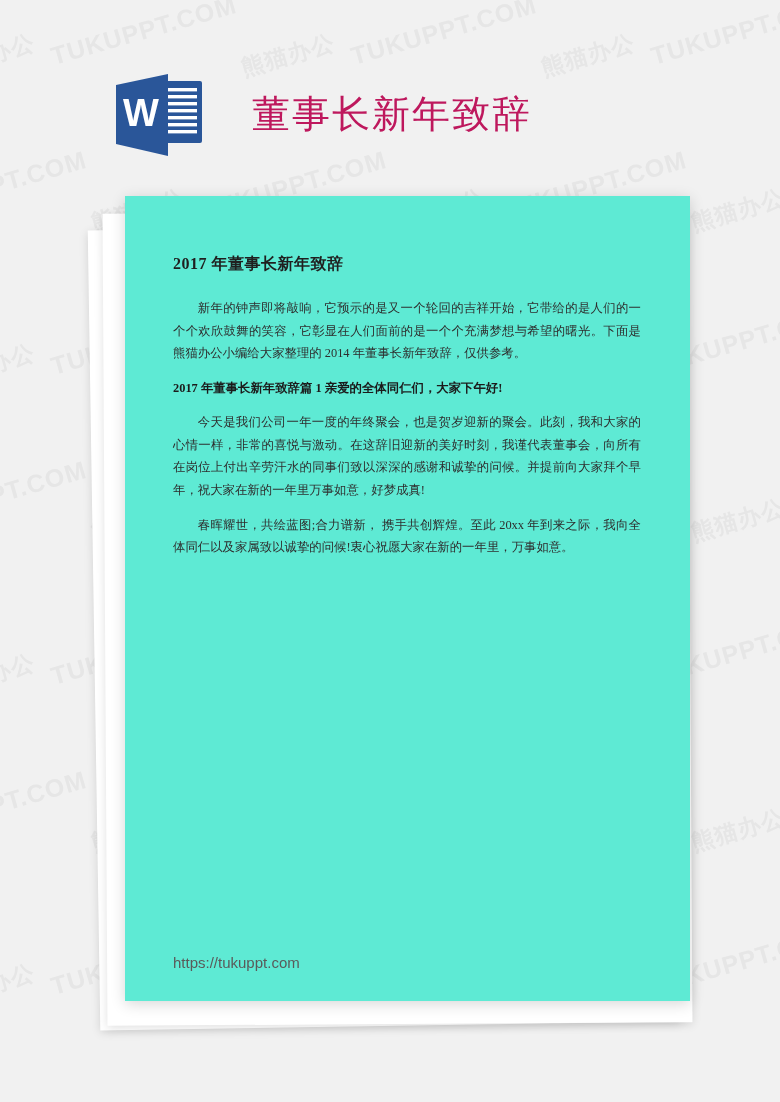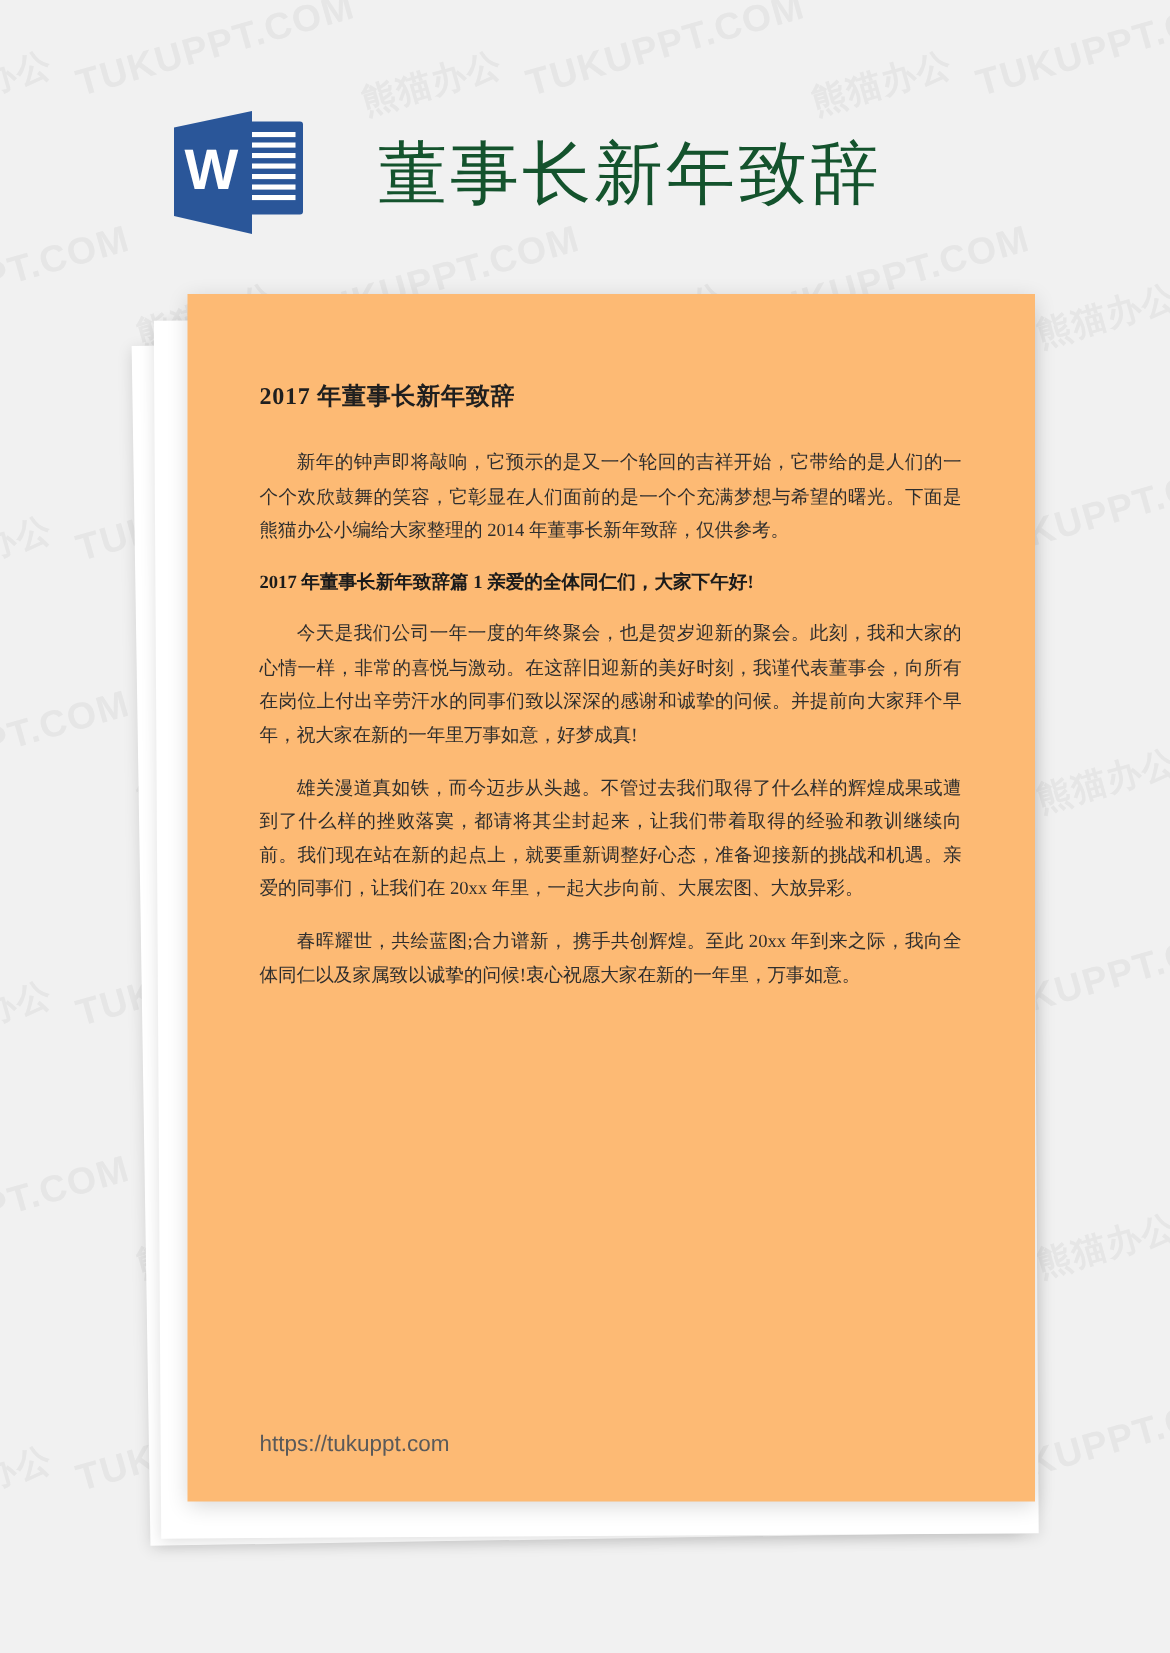--- a/index.html
+++ b/index.html
@@ -51,23 +51,23 @@
   #word-icon {
     position: relative;
     width: 98px;
     height: 86px;
     margin-left: 110px;
     flex: 0 0 auto;
   }
 
   #header-title {
     margin-left: 44px;
-    font-size: 46px;
+    font-size: 38px;
     line-height: 1.1;
-    color: #14532d;
+    color: #be185d;
     font-weight: 400;
     letter-spacing: 2px;
     font-family: "Liberation Sans", "DejaVu Sans", sans-serif;
   }
 
   
   #paper-stack {
     position: absolute;
     top: 196px;
     left: 95px;
@@ -95,21 +95,21 @@
     height: 812px;
     transform: rotate(-0.35deg);
   }
 
   #paper-front {
     position: absolute;
     left: 30px;
     top: 0;
     width: 565px;
     height: 805px;
-    background: #fdba74;
+    background: #5eead4;
     box-shadow: 0 3px 14px rgba(0,0,0,0.16);
     overflow: hidden;
   }
 
   #doc-body {
     position: absolute;
     left: 48px;
     top: 58px;
     width: 468px;
   }
@@ -241,21 +241,20 @@
   <div class="paper-back" id="paper-back-1"></div>
 
   <div id="paper-front">
 
     <div id="doc-body">
       <div id="doc-title">2017 年董事长新年致辞</div>
       <div id="doc-paragraphs">
           <div class="doc-p">新年的钟声即将敲响，它预示的是又一个轮回的吉祥开始，它带给的是人们的一个个欢欣鼓舞的笑容，它彰显在人们面前的是一个个充满梦想与希望的曙光。下面是熊猫办公小编给大家整理的 2014 年董事长新年致辞，仅供参考。</div>
           <div class="doc-p bold">2017 年董事长新年致辞篇 1    亲爱的全体同仁们，大家下午好!</div>
           <div class="doc-p">今天是我们公司一年一度的年终聚会，也是贺岁迎新的聚会。此刻，我和大家的心情一样，非常的喜悦与激动。在这辞旧迎新的美好时刻，我谨代表董事会，向所有在岗位上付出辛劳汗水的同事们致以深深的感谢和诚挚的问候。并提前向大家拜个早年，祝大家在新的一年里万事如意，好梦成真!</div>
-          <div class="doc-p">雄关漫道真如铁，而今迈步从头越。不管过去我们取得了什么样的辉煌成果或遭到了什么样的挫败落寞，都请将其尘封起来，让我们带着取得的经验和教训继续向前。我们现在站在新的起点上，就要重新调整好心态，准备迎接新的挑战和机遇。亲爱的同事们，让我们在 20xx 年里，一起大步向前、大展宏图、大放异彩。</div>
           <div class="doc-p">春晖耀世，共绘蓝图;合力谱新，  携手共创辉煌。至此 20xx 年到来之际，我向全体同仁以及家属致以诚挚的问候!衷心祝愿大家在新的一年里，万事如意。</div>
         </div>
     </div>
 
     <div id="doc-footer-url">https://tukuppt.com</div>
   </div>
 </div>
 
 <div id="bottom-bar"></div>
 

